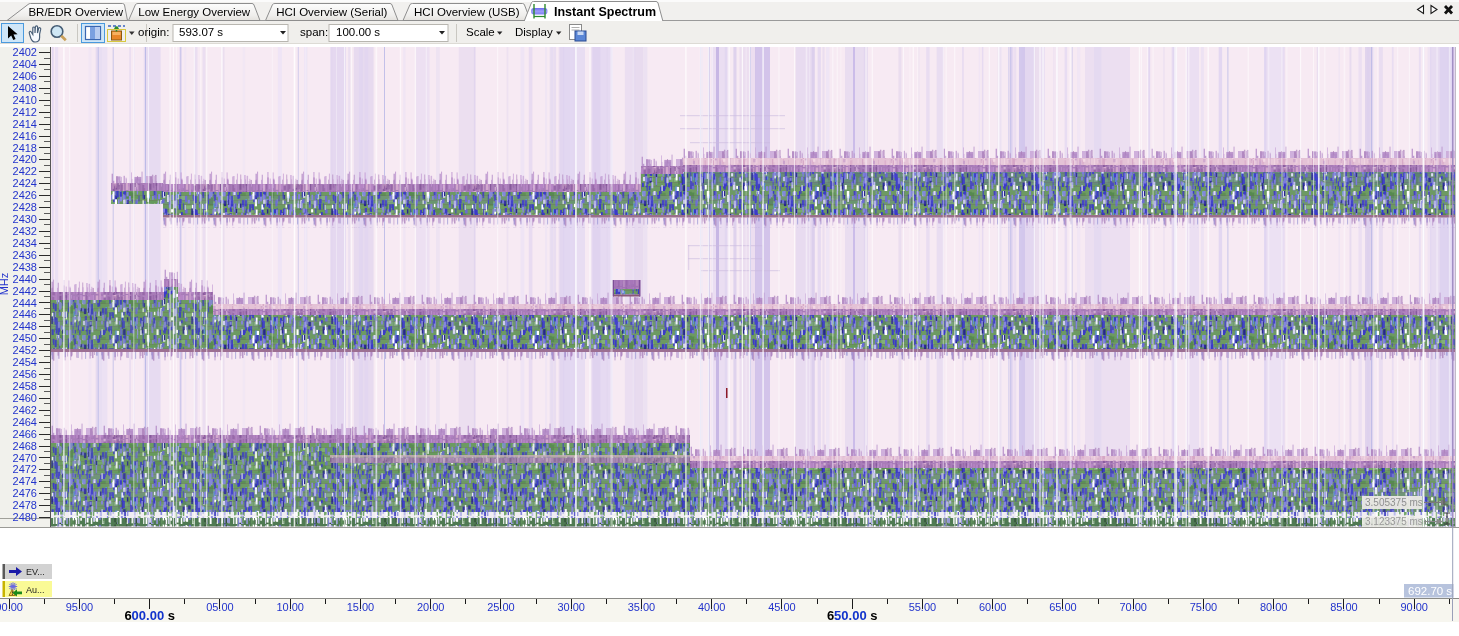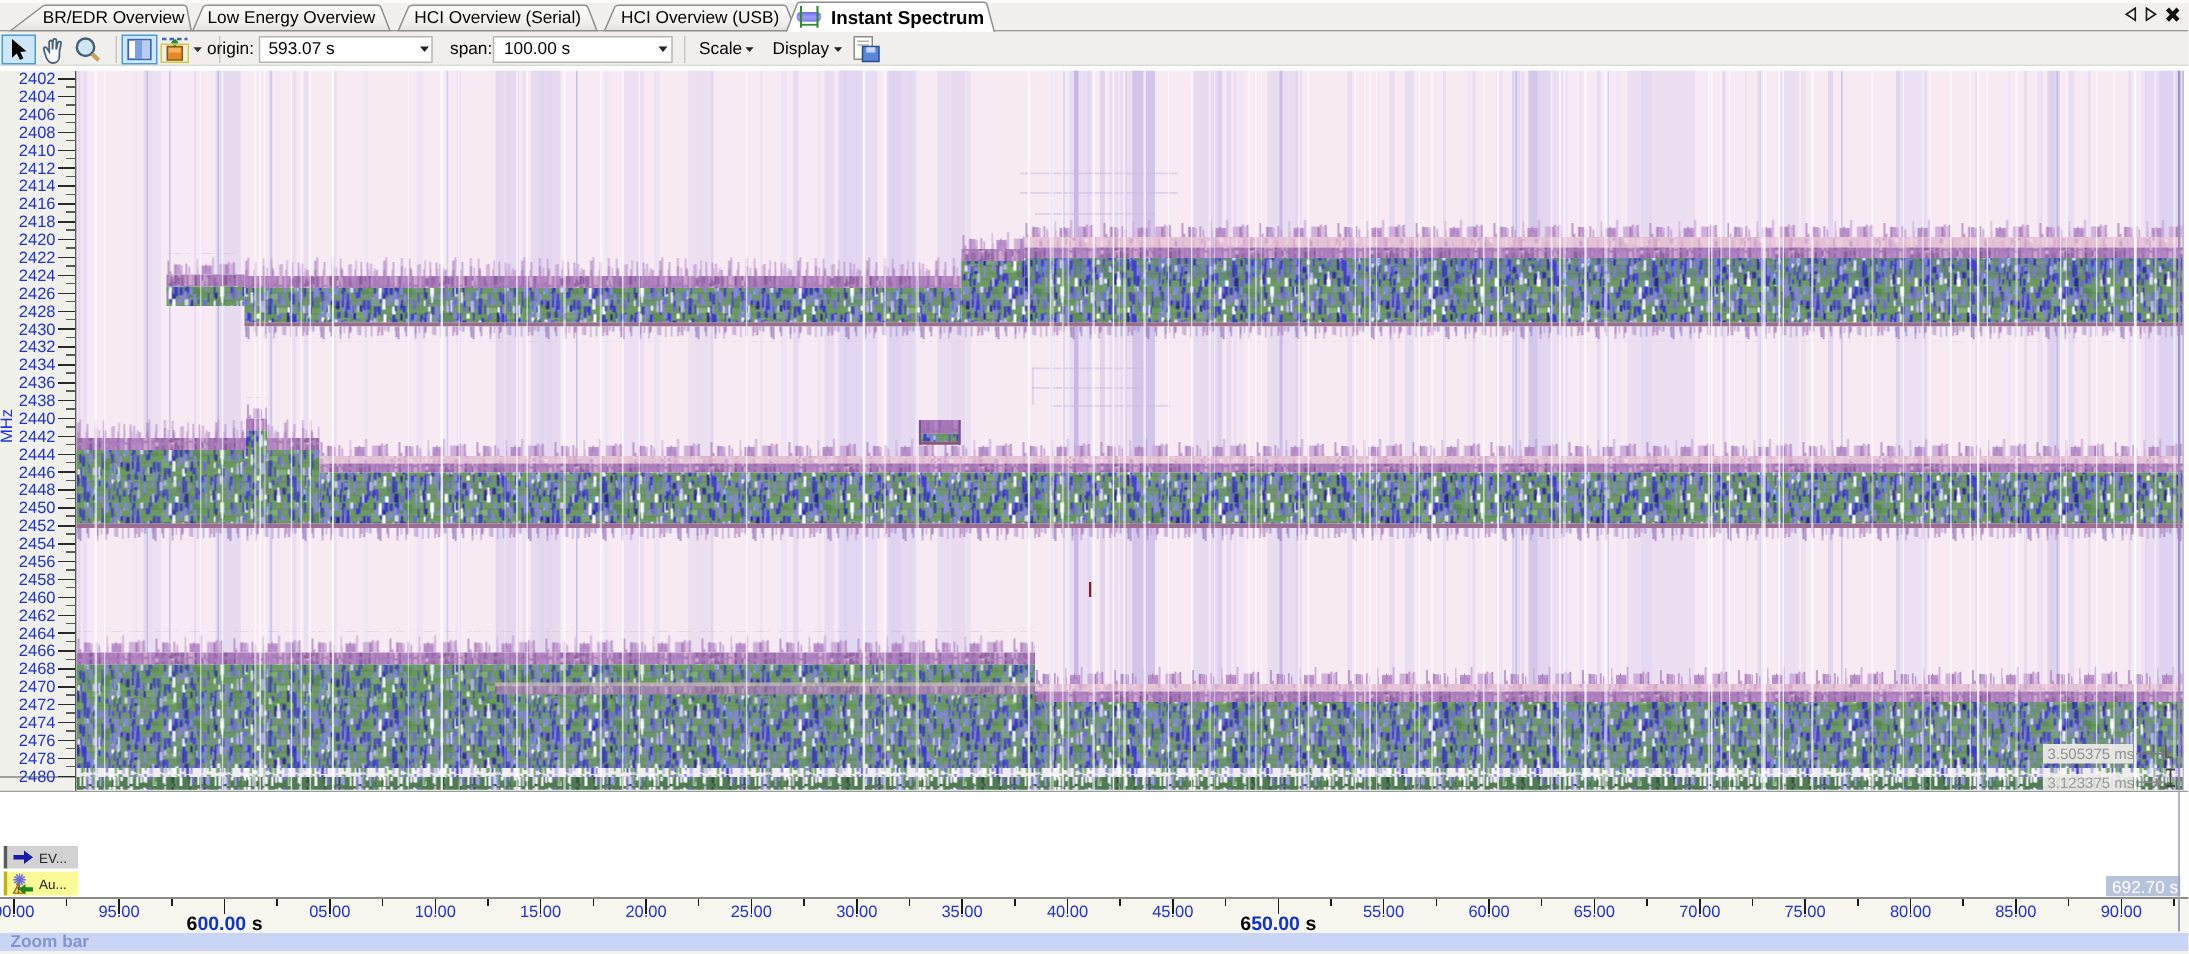--- a/index.html
+++ b/index.html
@@ -1310,16 +1310,12 @@
       <text x="1273.7" y="13" text-anchor="middle" font-family="Liberation Sans, sans-serif" font-size="11" fill="#2233cc">80.00</text>
       <line x1="1308.8" y1="1" x2="1308.8" y2="6" stroke="#1a1a1a"></line>
       <line x1="1343.9" y1="1" x2="1343.9" y2="11" stroke="#1a1a1a"></line>
       <text x="1343.9" y="13" text-anchor="middle" font-family="Liberation Sans, sans-serif" font-size="11" fill="#2233cc">85.00</text>
       <line x1="1379.0" y1="1" x2="1379.0" y2="6" stroke="#1a1a1a"></line>
       <line x1="1414.2" y1="1" x2="1414.2" y2="11" stroke="#1a1a1a"></line>
       <text x="1414.2" y="13" text-anchor="middle" font-family="Liberation Sans, sans-serif" font-size="11" fill="#2233cc">90.00</text>
       <line x1="1449.3" y1="1" x2="1449.3" y2="6" stroke="#1a1a1a"></line>
       <line x1="1452.7" y1="0" x2="1452.7" y2="23" stroke="#9aa0b8"></line>
     </svg>
-<div style="position:absolute;left:0;top:621px;width:1459px;height:15px;background:#f2f2ee">
-      <div style="position:absolute;left:0;top:1px;width:1459px;height:11.5px;background:#cad5f6"></div>
-      <div style="position:absolute;left:7px;top:1px;font:bold 11.5px 'Liberation Sans',sans-serif;color:#8494cc">Zoom bar</div>
-    </div>
 </div>
 </body></html>

